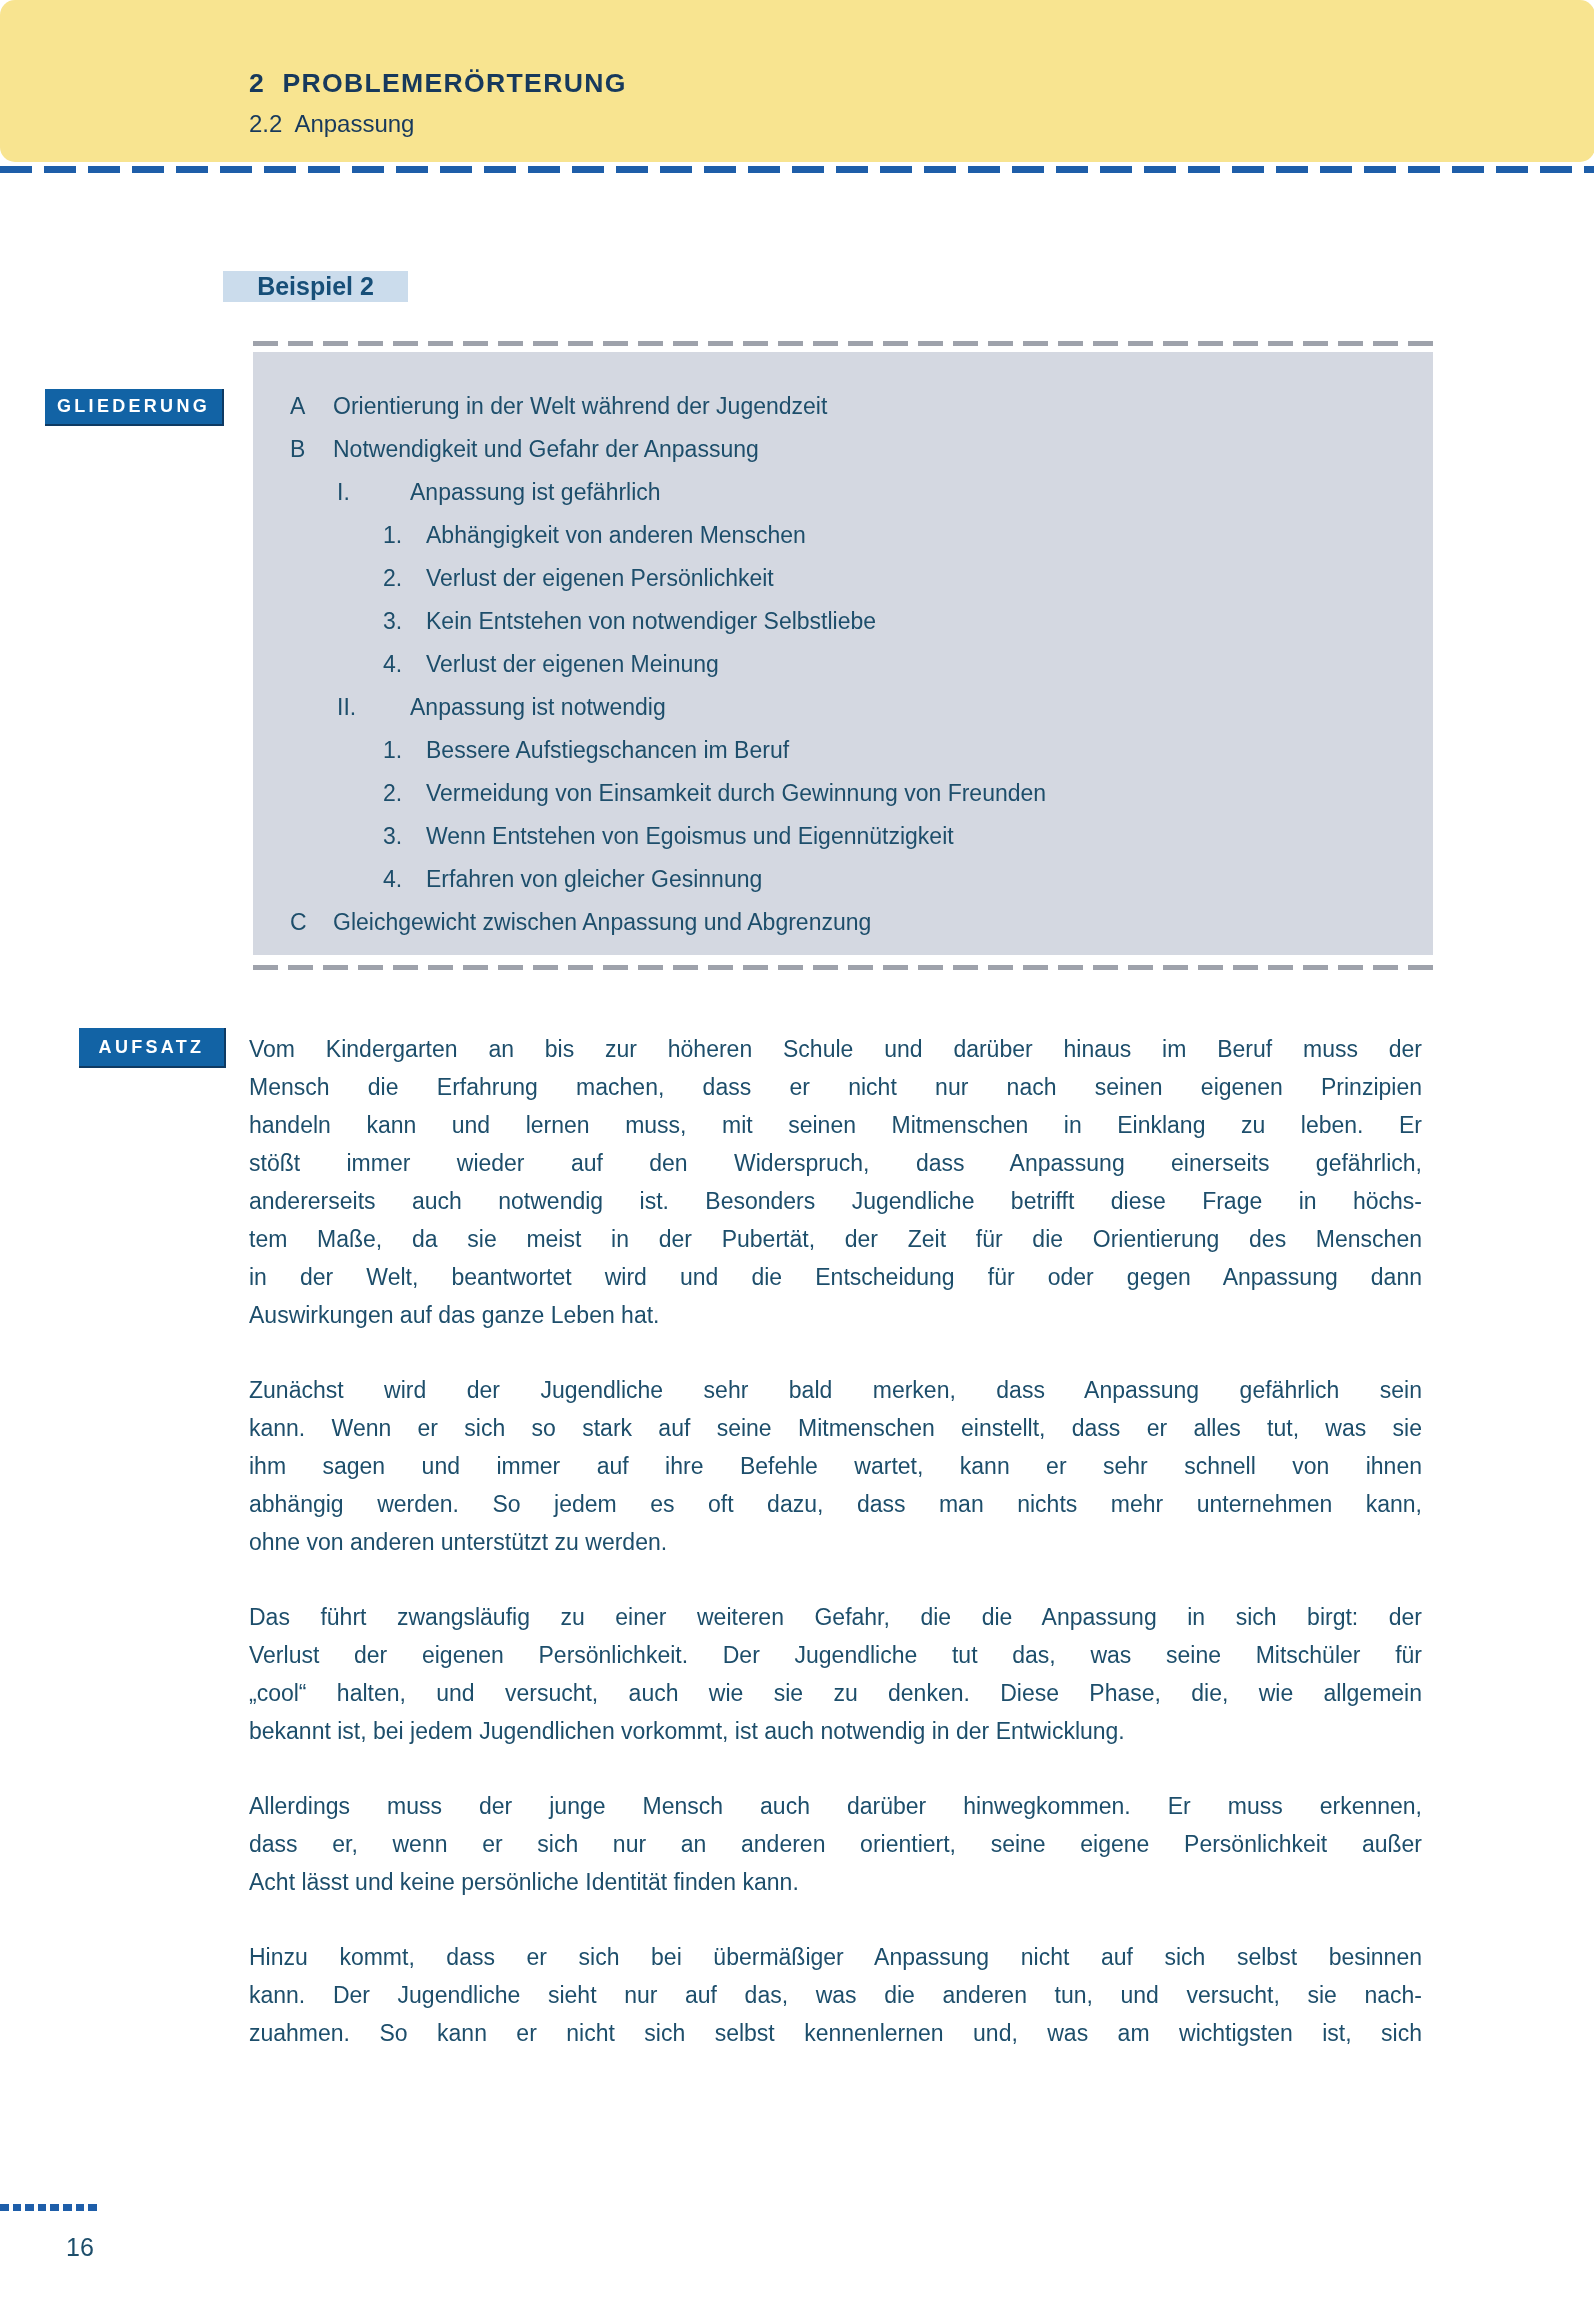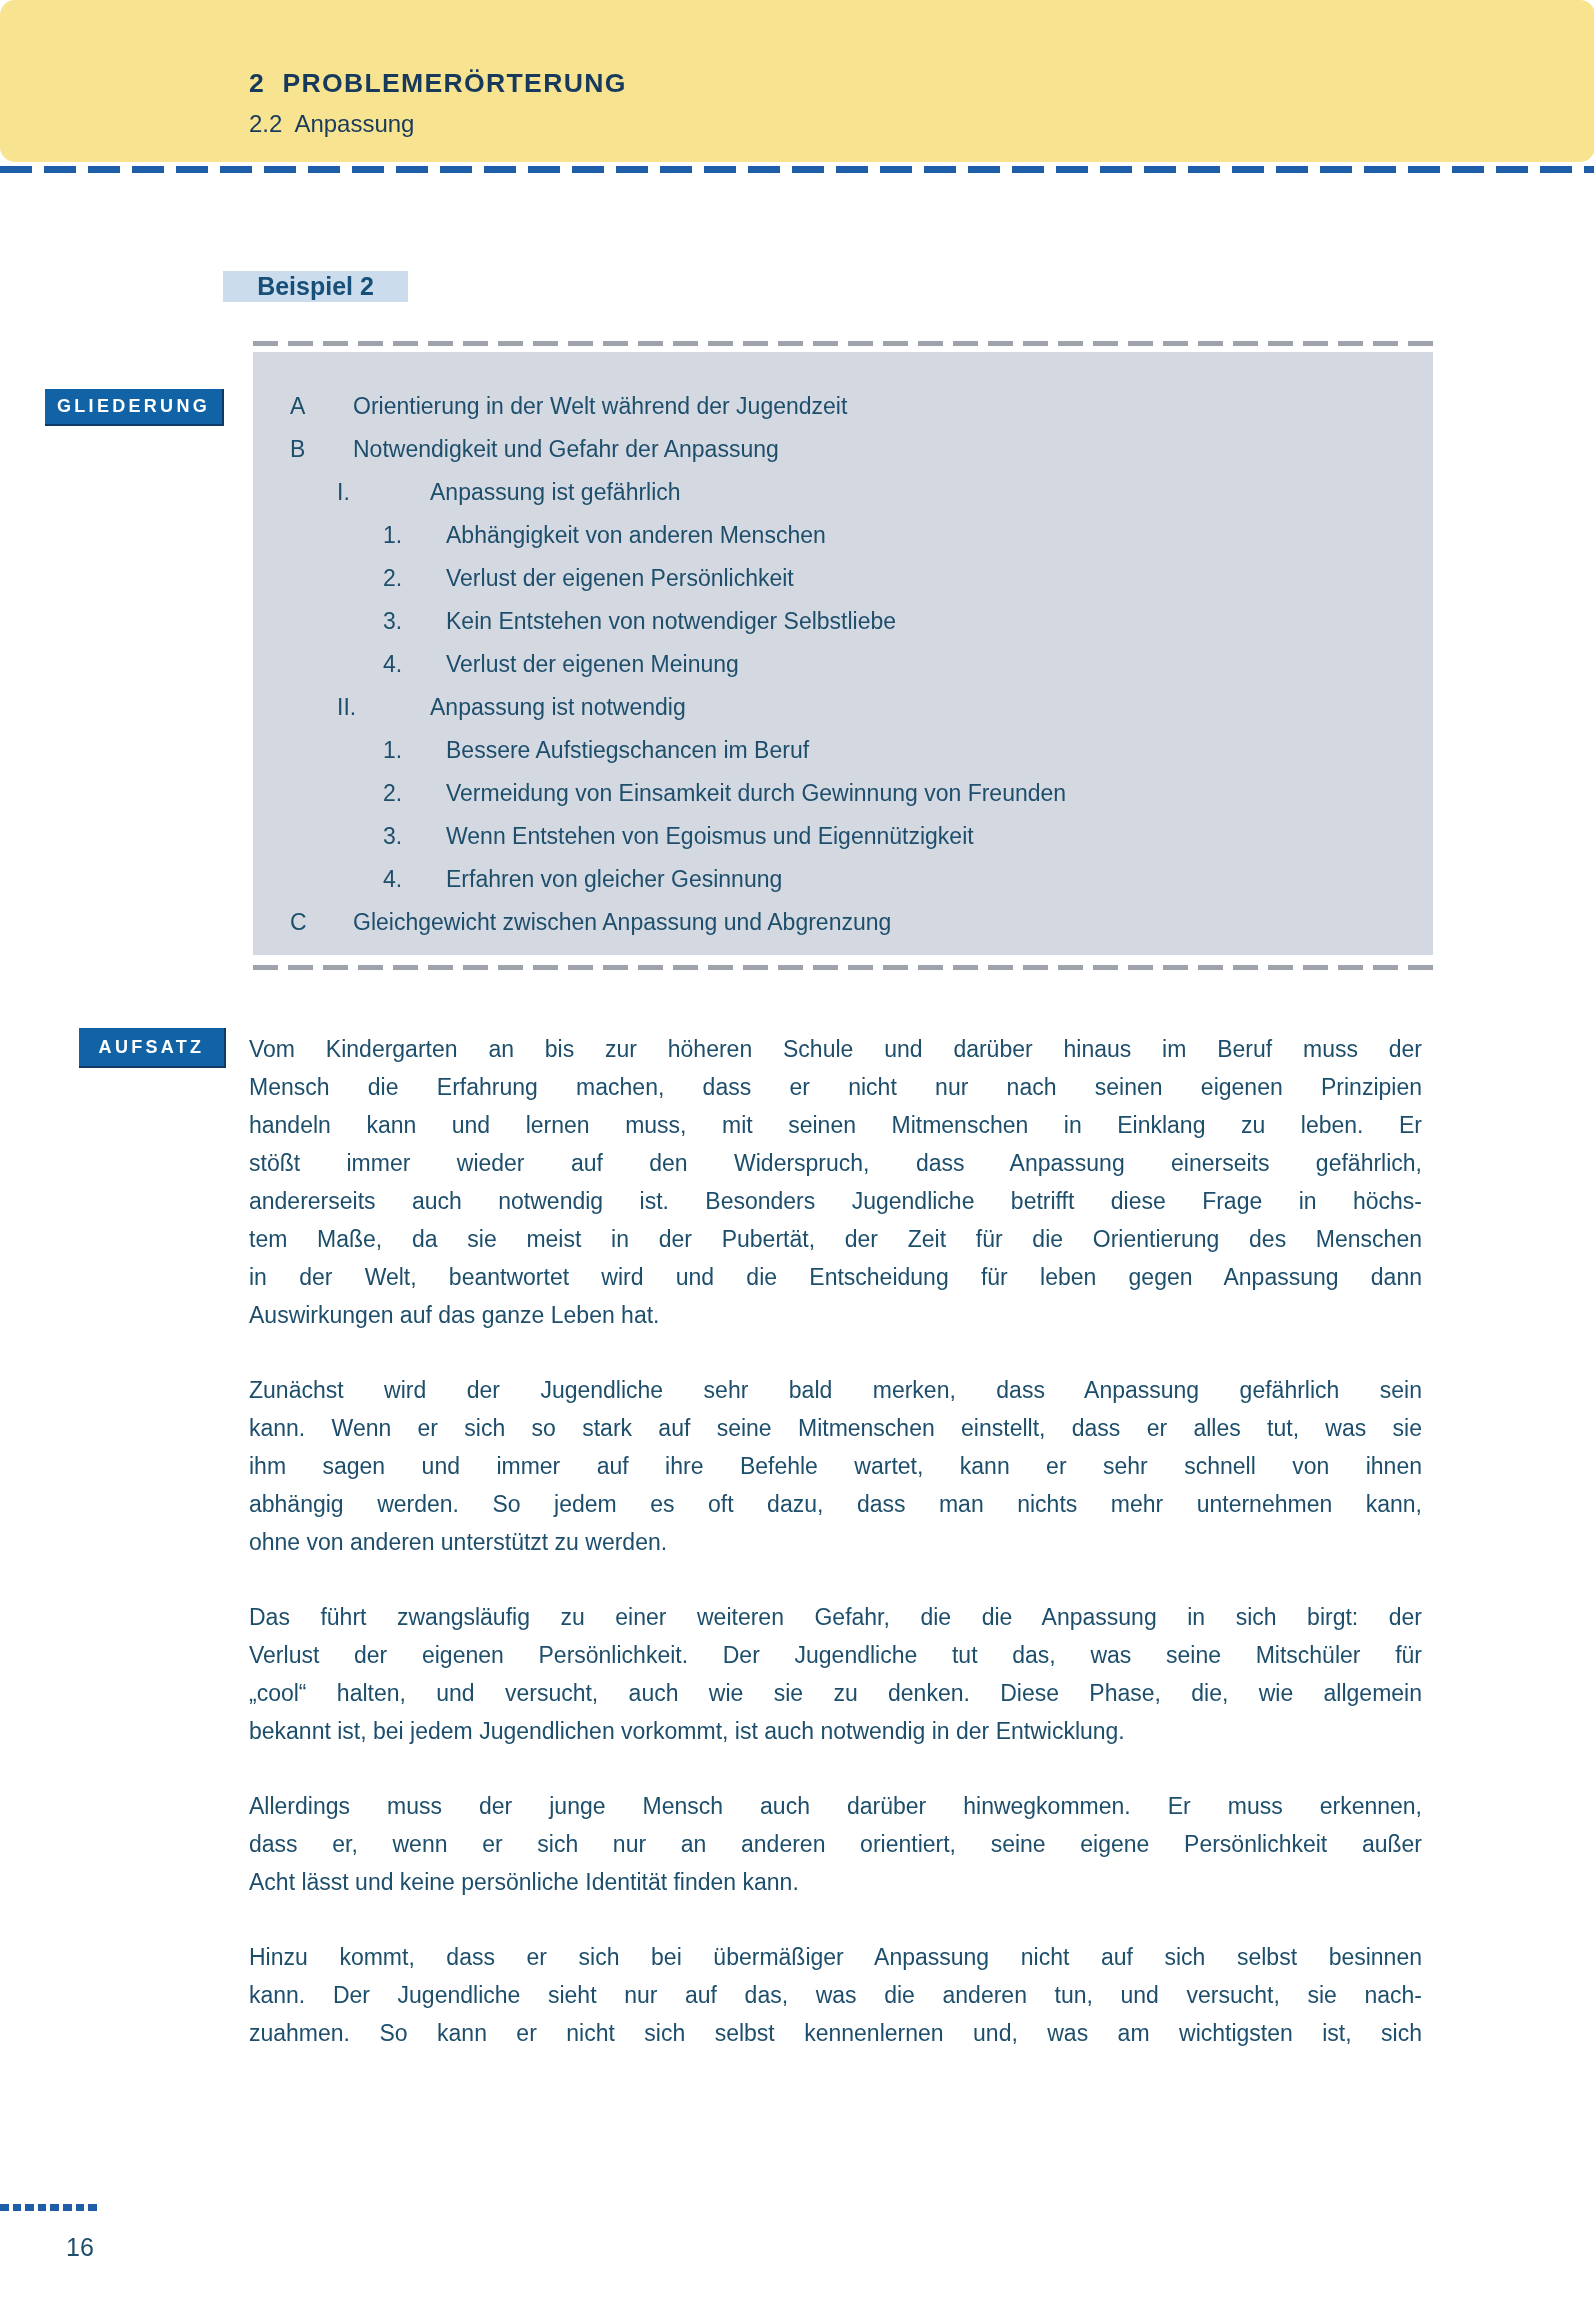--- a/index.html
+++ b/index.html
@@ -63,21 +63,21 @@
   .sidelabel.gliederung{left:45px;top:389px;width:179px;height:37px;}
   .sidelabel.aufsatz{left:79px;top:1028px;width:147px;height:40px;}
   
   .graybox{
     position:absolute;left:253px;top:352px;width:1180px;height:603px;
     background:var(--box-gray);box-sizing:border-box;padding:33px 20px 0 37px;
     font-size:23px;color:var(--text-blue);
   }
   .row{display:flex;height:43px;line-height:43px;white-space:nowrap;}
   .row .lbl{flex:0 0 auto;}
-  .row .txt{flex:0 0 auto;margin-left:20px;}
+  .row .txt{flex:0 0 auto;}
   .row.lv0 .lbl{width:43px;}
   .row.lv1{padding-left:47px;}
   .row.lv1 .lbl{width:73px;}
   .row.lv2{padding-left:93px;}
   .row.lv2 .lbl{width:43px;}
   
   .essay{position:absolute;left:249px;top:1030px;width:1173px;font-size:23px;color:var(--text-blue);}
   .para{margin:0 0 37px 0;padding:0;}
   .line{
     display:block;height:38px;line-height:38px;
@@ -165,21 +165,21 @@
   <div class="sidelabel aufsatz">AUFSATZ</div>
 
   <main class="essay">
     <p class="para">
       <span class="line">Vom Kindergarten an bis zur höheren Schule und darüber hinaus im Beruf muss der</span>
       <span class="line">Mensch die Erfahrung machen, dass er nicht nur nach seinen eigenen Prinzipien</span>
       <span class="line">handeln kann und lernen muss, mit seinen Mitmenschen in Einklang zu leben. Er</span>
       <span class="line">stößt immer wieder auf den Widerspruch, dass Anpassung einerseits gefährlich,</span>
       <span class="line">andererseits auch notwendig ist. Besonders Jugendliche betrifft diese Frage in höchs-</span>
       <span class="line">tem Maße, da sie meist in der Pubertät, der Zeit für die Orientierung des Menschen</span>
-      <span class="line">in der Welt, beantwortet wird und die Entscheidung für leben gegen Anpassung dann</span>
+      <span class="line">in der Welt, beantwortet wird und die Entscheidung für oder gegen Anpassung dann</span>
       <span class="line last">Auswirkungen auf das ganze Leben hat.</span>
     </p>
     <p class="para">
       <span class="line">Zunächst wird der Jugendliche sehr bald merken, dass Anpassung gefährlich sein</span>
       <span class="line">kann. Wenn er sich so stark auf seine Mitmenschen einstellt, dass er alles tut, was sie</span>
       <span class="line">ihm sagen und immer auf ihre Befehle wartet, kann er sehr schnell von ihnen</span>
       <span class="line">abhängig werden. So jedem es oft dazu, dass man nichts mehr unternehmen kann,</span>
       <span class="line last">ohne von anderen unterstützt zu werden.</span>
     </p>
     <p class="para">

